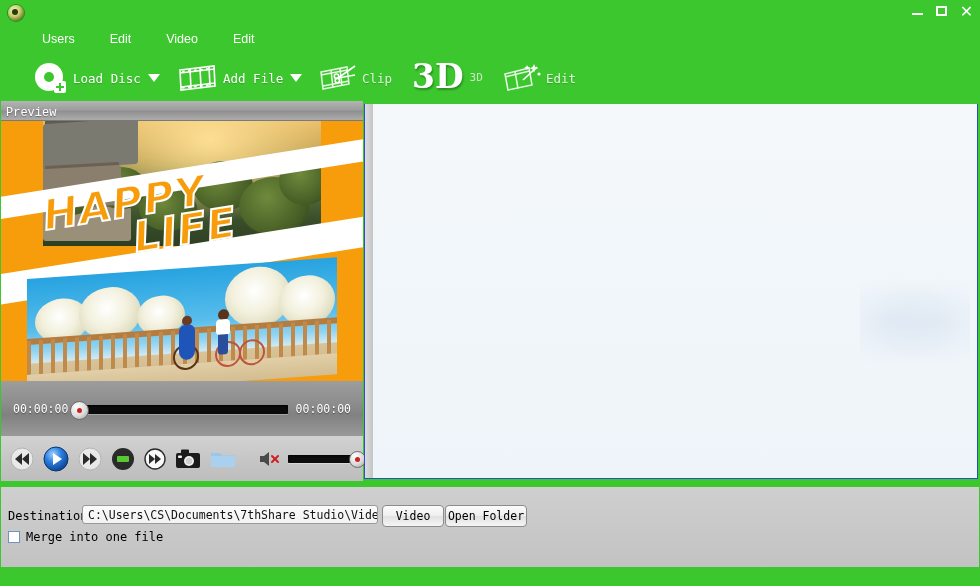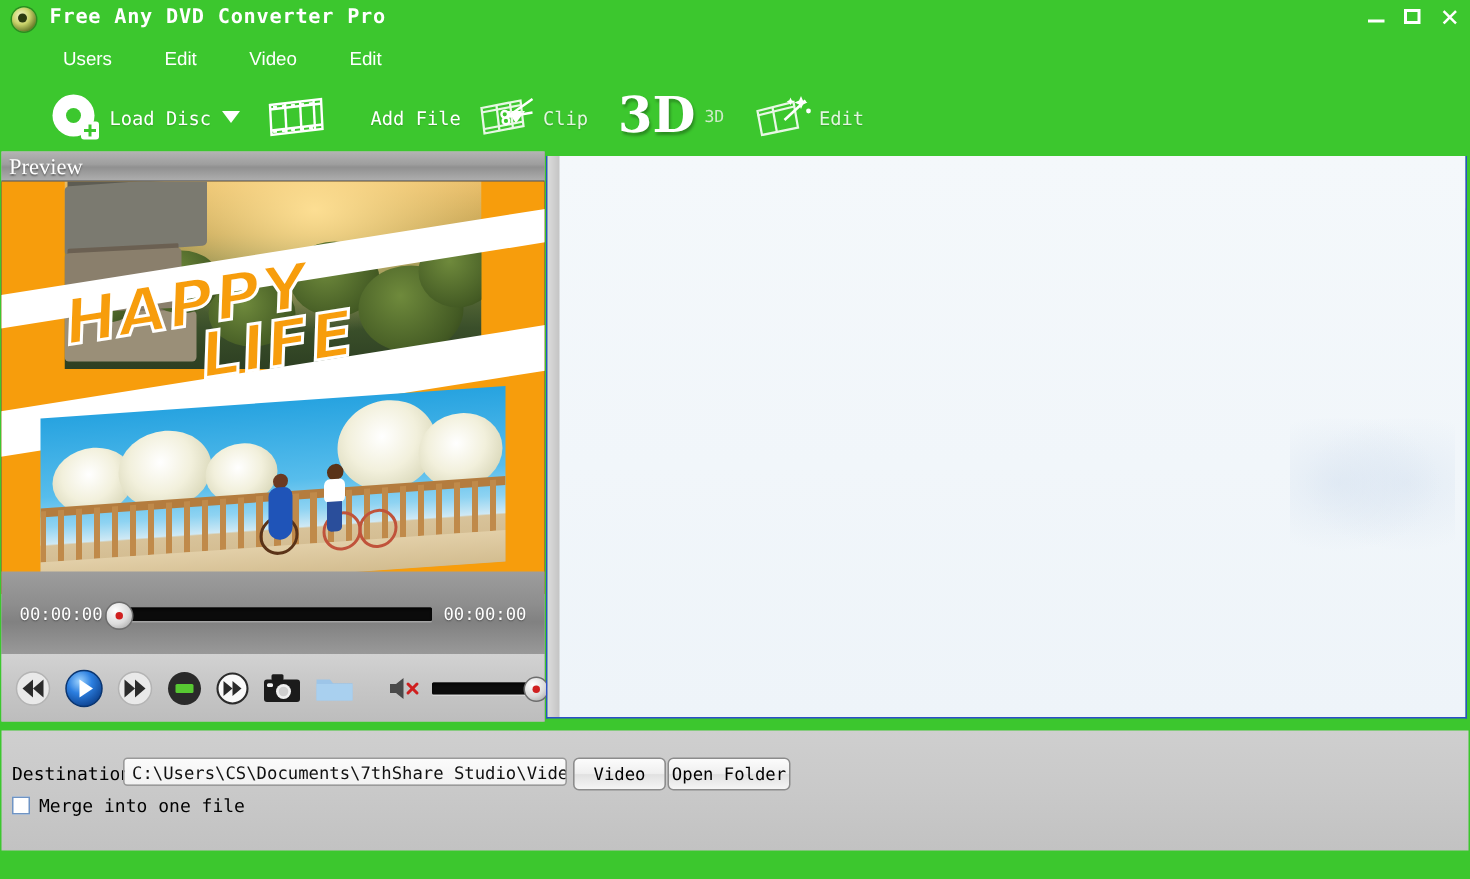--- a/index.html
+++ b/index.html
@@ -182,22 +182,22 @@
     border-right: 1px solid #8f8f8f;
     box-sizing: border-box;
   }
   .preview-head {
     width: 362px; height: 20px;
     background: linear-gradient(to bottom, #b4b4b4 0%, #9e9e9e 45%, #909090 55%, #adadad 100%);
     border-bottom: 1px solid #7a7a7a;
     box-sizing: border-box;
   }
   .preview-head span {
-    font-size: 15px; color: #ffffff; margin-left: 5px; line-height: 19px;
-    font-family: Liberation Serif, serif;
+    font-size: 12px; color: #ffffff; margin-left: 5px; line-height: 19px;
+    font-family: Liberation Mono, monospace;
     text-shadow: 0 1px 1px rgba(0,0,0,0.35);
     display: inline-block;
   }
   .video-area {
     position: absolute; left: 0; top: 20px;
     width: 362px; height: 275px;
     background: #1a1a1a; overflow: hidden;
   }
   .poster {
     position: absolute; left: 0; top: 0; width: 362px; height: 275px;
@@ -401,21 +401,20 @@
     box-sizing: border-box;
   }
 </style>
 </head>
 <body>
 
 <div id="app">
 
   <div class="titlebar">
     <div class="app-icon"></div>
-    <div class="app-title">Free Any DVD Converter Pro</div>
     <div class="wbtns">
       <div class="wbtn wbtn-min"></div>
       <div class="wbtn wbtn-max"></div>
       <div class="wbtn wbtn-close">✕</div>
     </div>
   </div>
 
   <div class="menubar">
     <div class="menu-item">Users</div>
     <div class="menu-item">Edit</div>
@@ -428,21 +427,21 @@
     <div class="tb-item" style="left:34px; top:4px;align-items:center;">
       <span class="ic-disc">
         <span class="ring"></span>
           <span class="hole"></span>
           <span class="plus"></span>
       </span>
       <span class="tb-label bright">Load Disc</span>
       <span class="caret"></span>
     </div>
 
-    <div class="tb-item" style="left:176px; top:4px;gap:24px;">
+    <div class="tb-item" style="left:176px; top:4px;">
       <span>
         <svg class="ic-svg" width="42" height="32" viewBox="0 0 42 32">
           <g fill="none" stroke="#ffffff" stroke-width="1.6">
             <path d="M4 8 L38 4 L39 24 L5 28 Z"></path>
             <path d="M4 11 L38.6 7"></path>
               <path d="M5 25 L39 21"></path>
             <path d="M14 6.8 L15 26.6"></path>
               <path d="M24 5.7 L25 25.6"></path>
             <path d="M33 4.7 L34 24.6"></path>
           </g>

